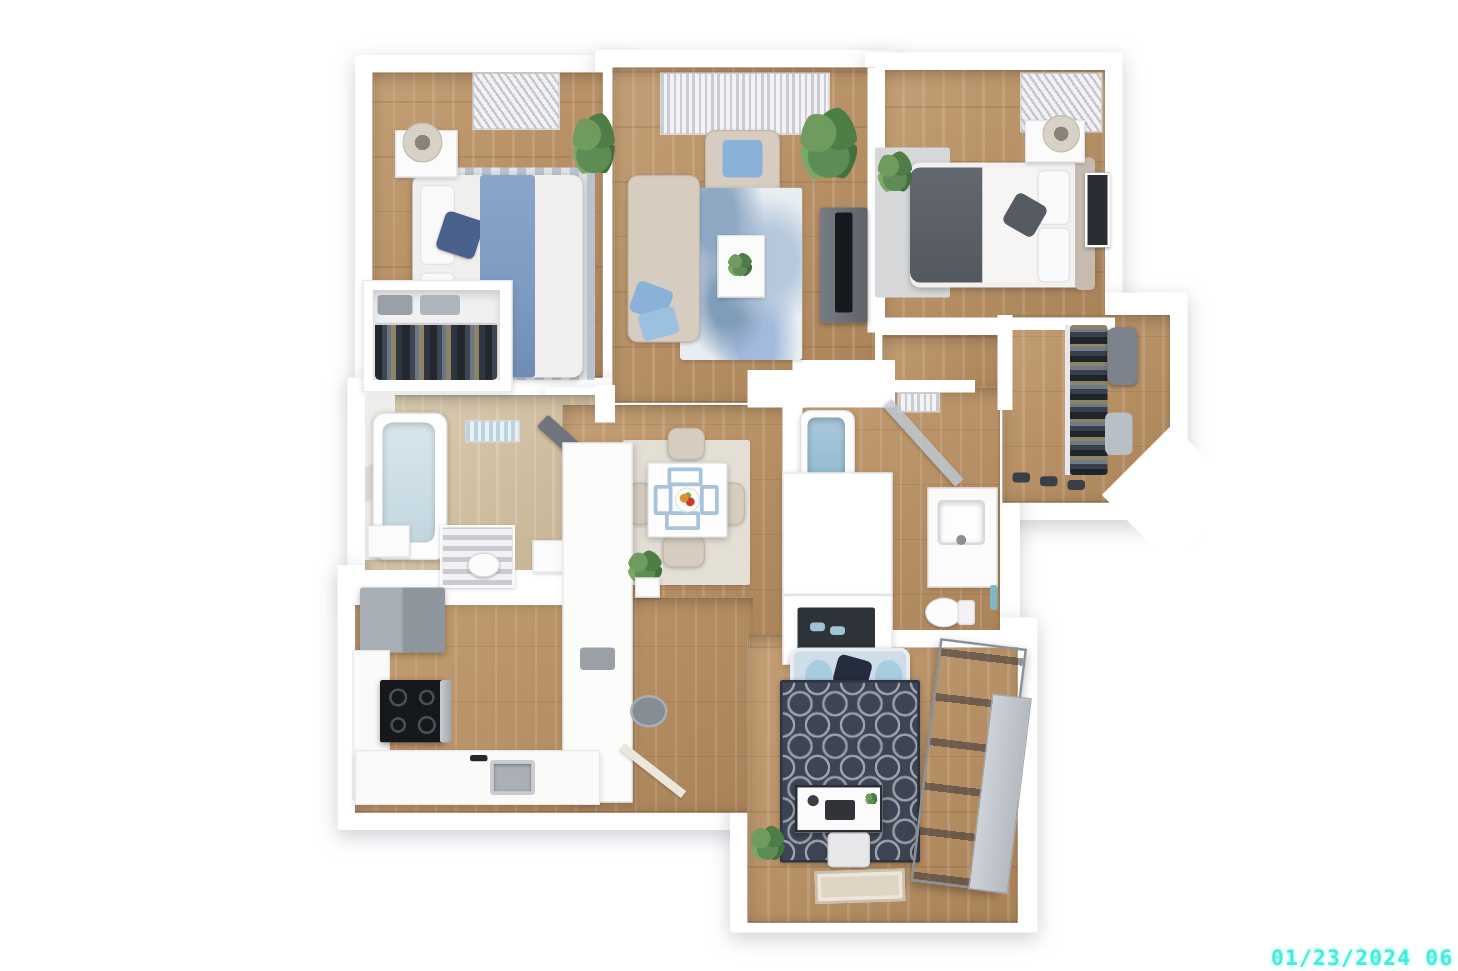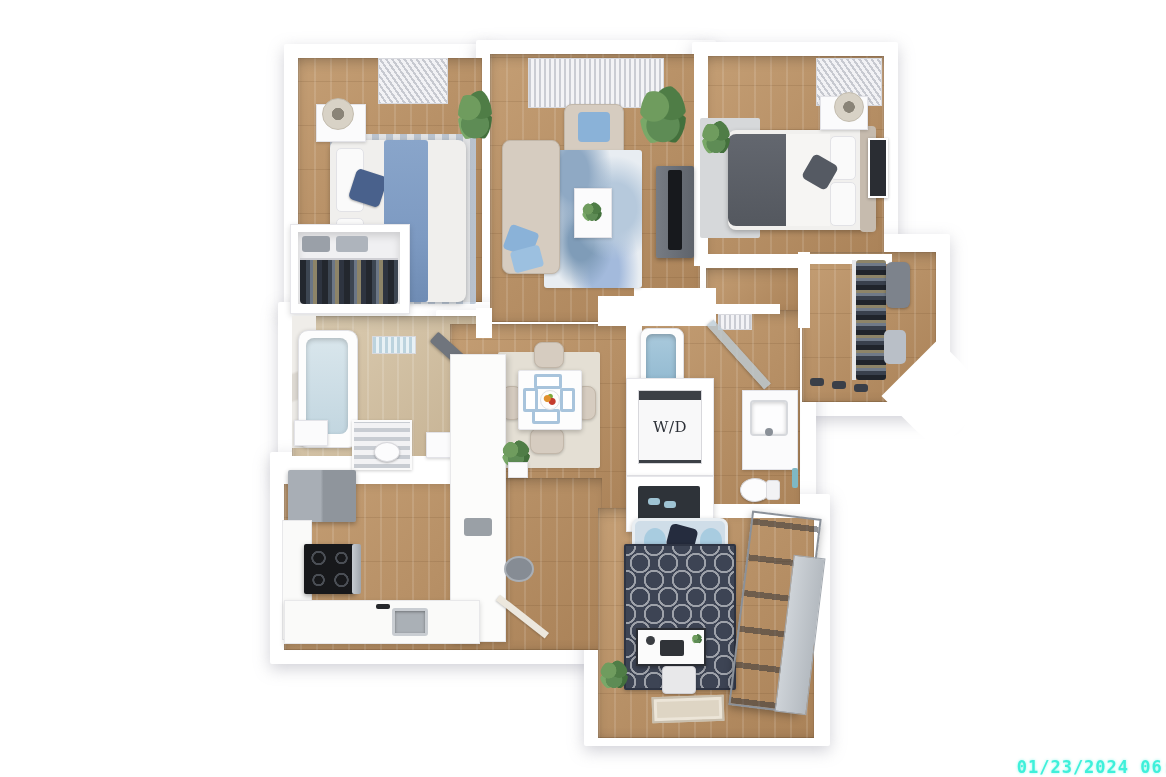--- a/index.html
+++ b/index.html
@@ -177,24 +177,20 @@
   <div class="f stripesV" style="left:718px;top:314px;width:32px;height:14px;"></div>
   <div class="f" style="left:710px;top:318px;width:86px;height:9px;background:rgba(188,203,212,.8);transform:rotate(48deg);transform-origin:left center;box-shadow:0 1px 3px rgba(0,0,0,.25);"></div>
   <div class="f white-box" style="left:742px;top:390px;width:54px;height:78px;"></div>
   <div class="f" style="left:750px;top:400px;width:38px;height:36px;background:#fdfdfe;border:2px solid #d6d8dc;border-radius:4px;box-sizing:border-box;box-shadow:inset 0 1px 4px rgba(0,0,0,.2);"></div>
   <div class="f round" style="left:765px;top:428px;width:8px;height:8px;background:#8a9098;"></div>
   <div class="f round" style="left:740px;top:478px;width:28px;height:22px;background:#fcfcfd;border:1px solid #d8d8dc;box-shadow:0 1px 2px rgba(0,0,0,.25);"></div>
   <div class="f" style="left:766px;top:480px;width:12px;height:18px;background:#f2f2f4;border:1px solid #dcdce0;border-radius:3px;"></div>
   <div class="f" style="left:792px;top:468px;width:6px;height:20px;background:#7fb8c4;border-radius:2px;"></div>
 
   <div class="f" style="left:626px;top:378px;width:86px;height:96px;background:#ffffff;border:1px solid #e6e6ea;box-shadow:0 2px 6px rgba(0,0,0,.18);"></div>
-  <div class="f" style="left:638px;top:390px;width:62px;height:72px;background:#f8f8f9;border:1px solid #d8d8dc;box-shadow:inset 0 -3px 0 #3c4046;">
-    <div style="position:absolute;left:0;top:0;width:100%;height:9px;background:#3c4046;"></div>
-    <div class="wd-label">W/D</div>
-  </div>
   <div class="f" style="left:626px;top:476px;width:86px;height:54px;background:#ffffff;border:1px solid #e6e6ea;box-shadow:0 2px 6px rgba(0,0,0,.18);"></div>
   <div class="f" style="left:638px;top:486px;width:62px;height:36px;background:#2e3339;border-radius:2px;"></div>
   <div class="f" style="left:648px;top:498px;width:12px;height:7px;background:#9fc4d4;border-radius:3px;"></div>
   <div class="f" style="left:664px;top:501px;width:12px;height:7px;background:#9fc4d4;border-radius:3px;"></div>
 
   <div class="f" style="left:632px;top:518px;width:96px;height:58px;background:#cfdde8;border:3px solid #e9eef2;border-radius:8px;box-sizing:border-box;box-shadow:0 2px 5px rgba(0,0,0,.25);"></div>
   <div class="f round" style="left:644px;top:528px;width:22px;height:26px;background:#a8cce0;"></div>
   <div class="f" style="left:668px;top:526px;width:28px;height:24px;background:#252c3e;border-radius:5px;transform:rotate(15deg);"></div>
   <div class="f round" style="left:700px;top:528px;width:22px;height:26px;background:#a8cce0;"></div>
   <div class="f" style="left:624px;top:544px;width:108px;height:142px;background-color:#3d4454;background-image:radial-gradient(circle, rgba(0,0,0,0) 8px, rgba(255,255,255,.5) 8.5px 10px, rgba(0,0,0,0) 10.5px),radial-gradient(circle, rgba(0,0,0,0) 8px, rgba(255,255,255,.5) 8.5px 10px, rgba(0,0,0,0) 10.5px);background-size:28px 34px;background-position:0 0,14px 17px;border:2px solid #2e3443;border-radius:2px;box-shadow:0 1px 4px rgba(0,0,0,.3);"></div>

